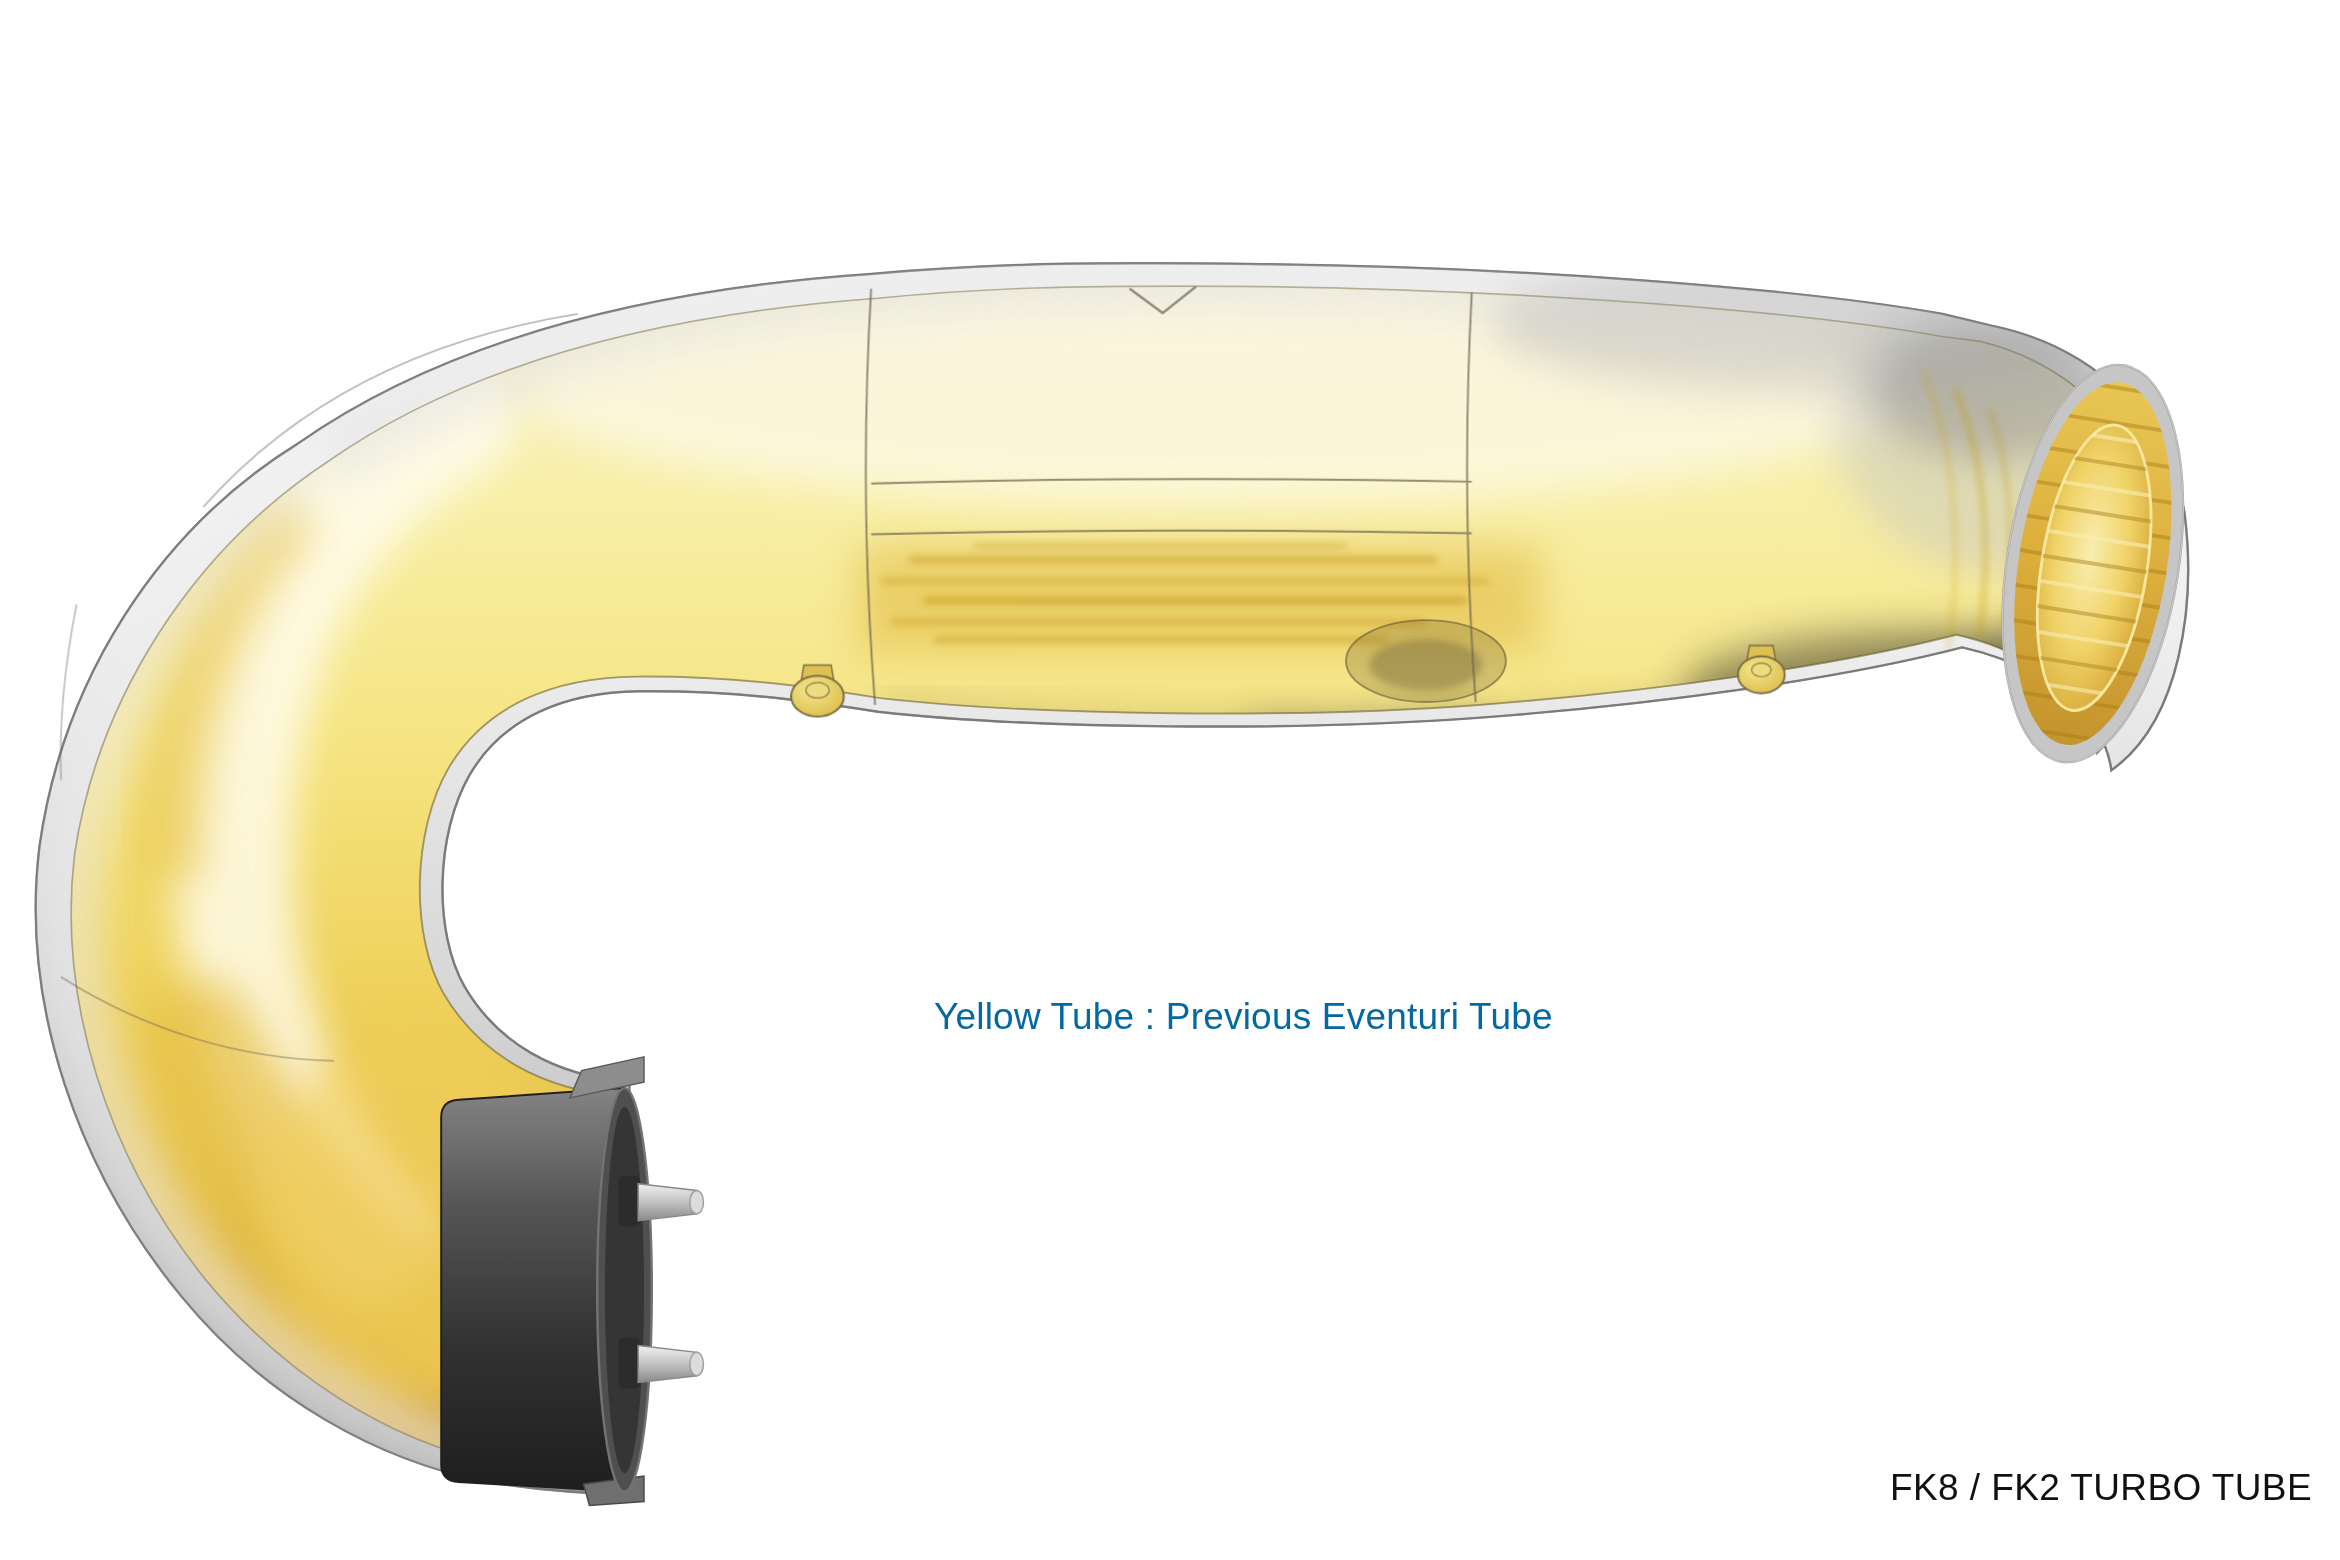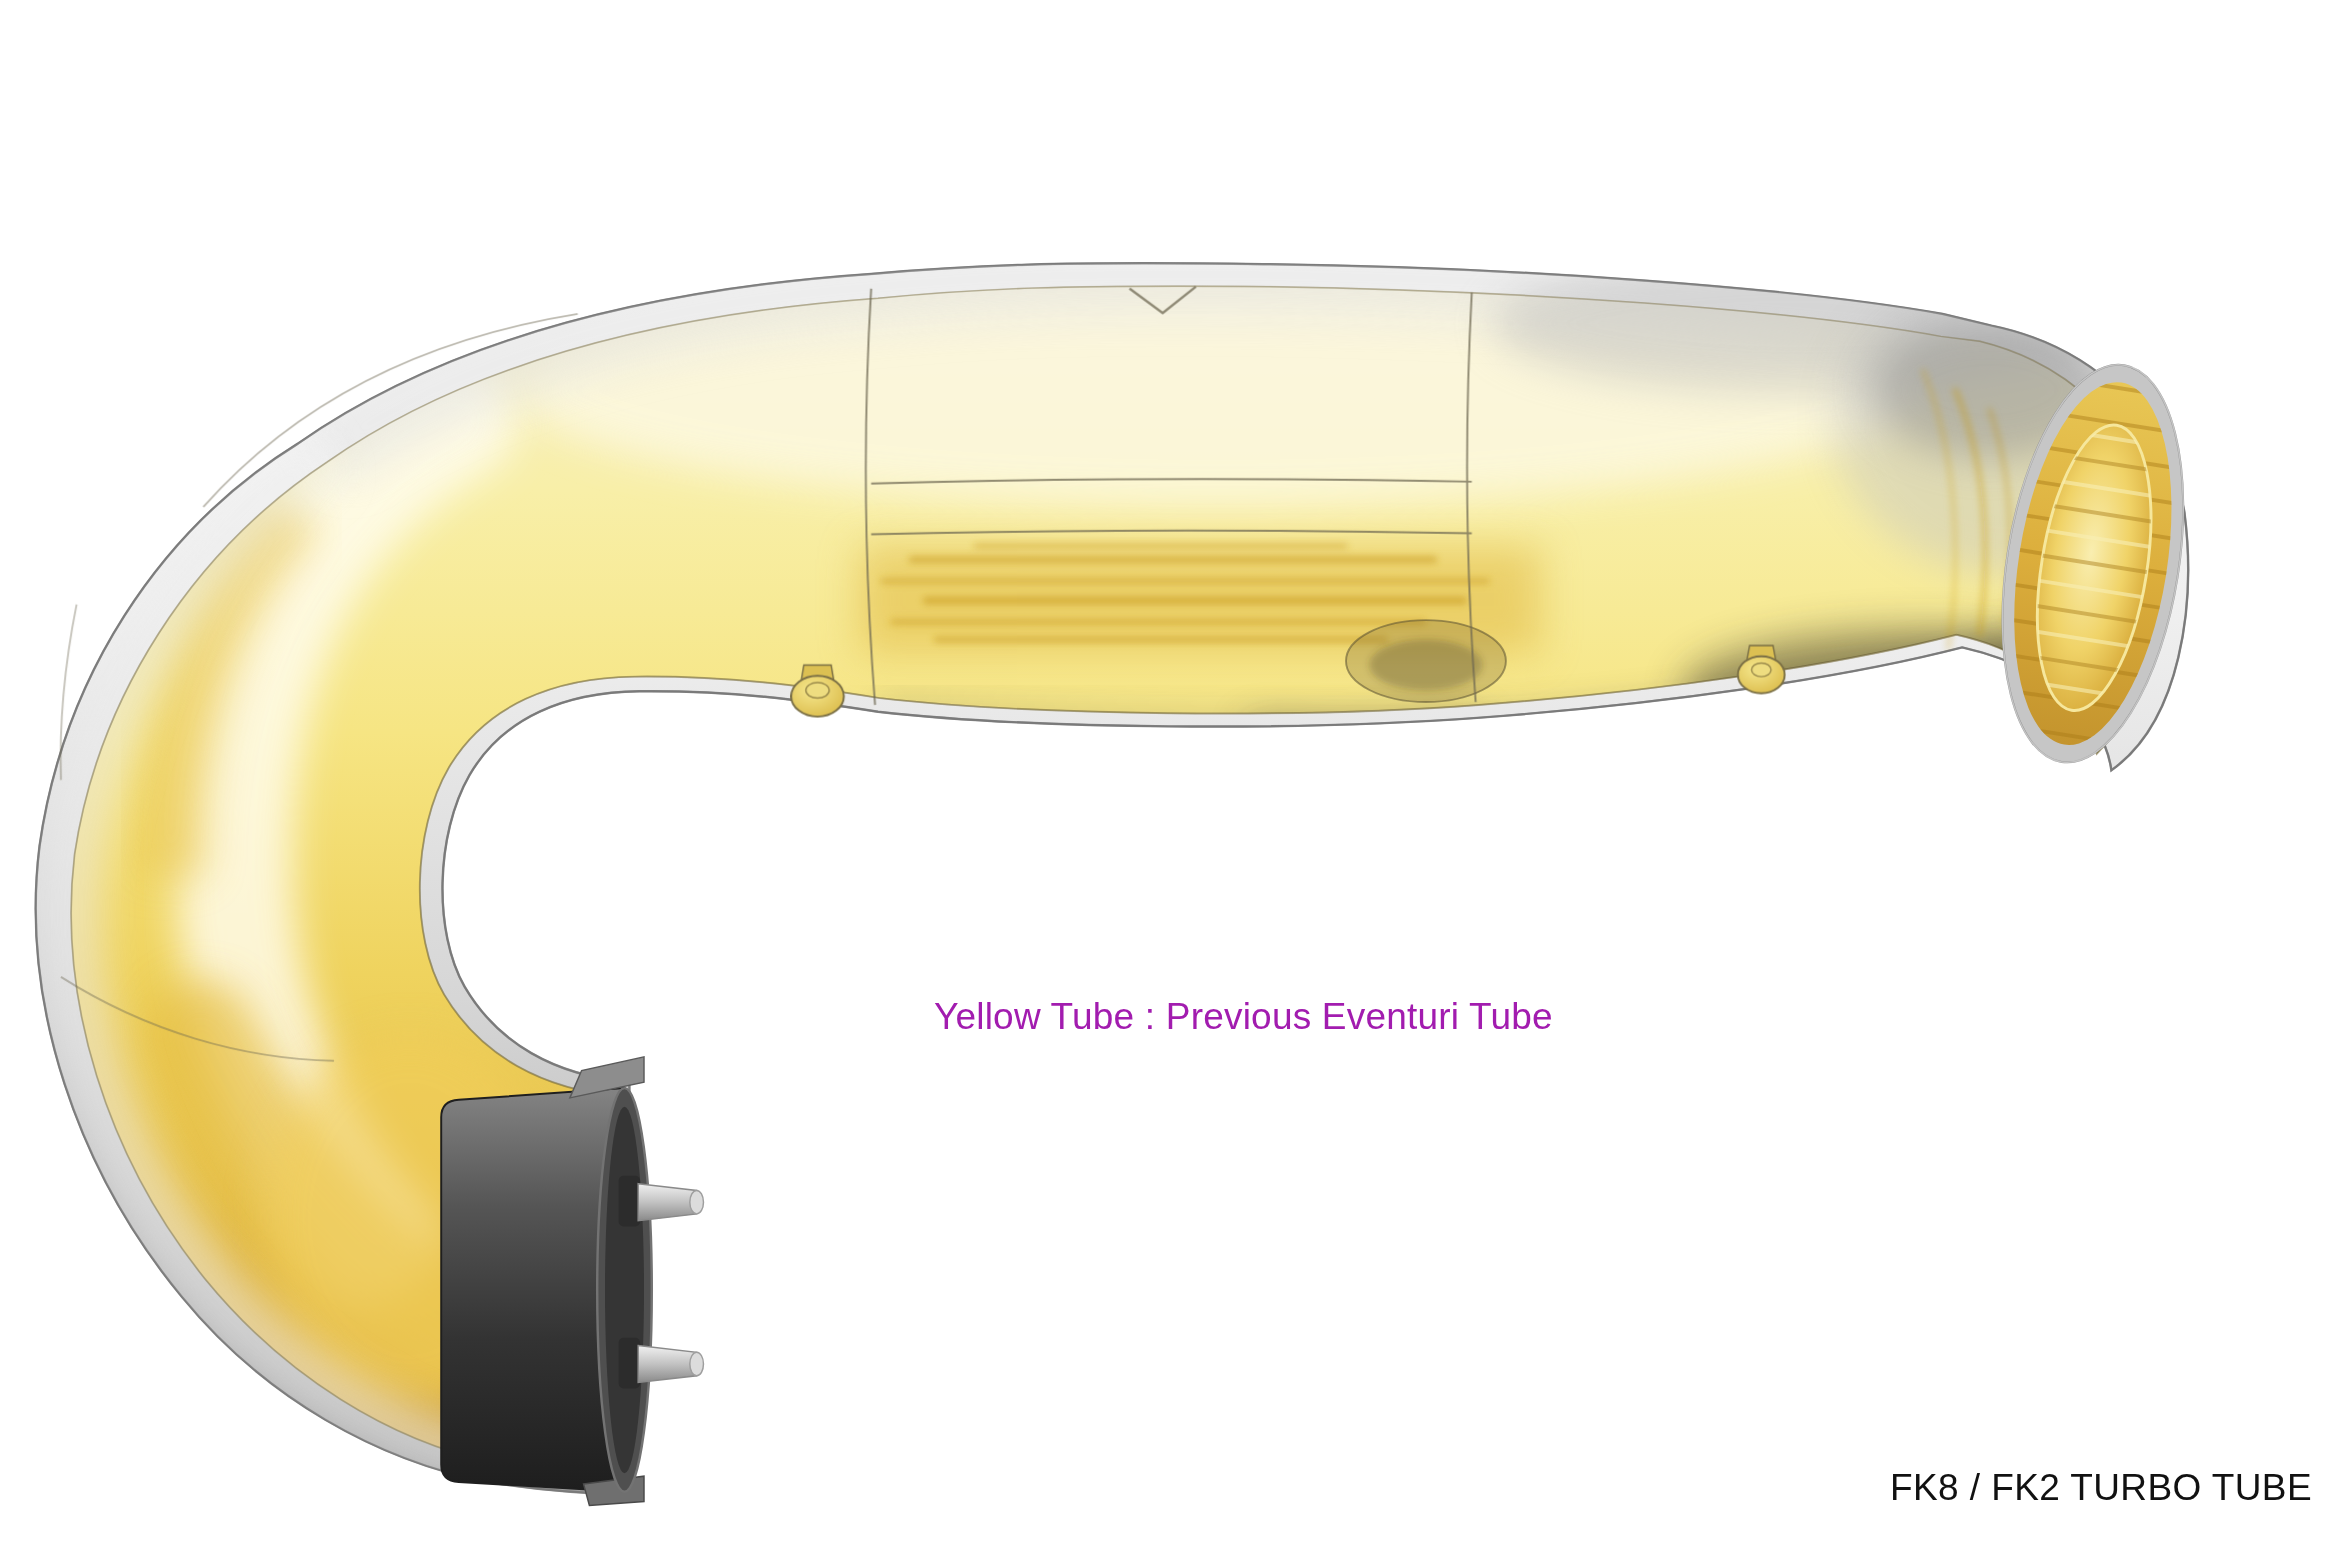--- a/index.html
+++ b/index.html
@@ -1,20 +1,20 @@
 <!DOCTYPE html>
 <html><head>
 <meta charset="utf-8">
 <style>
   html,body{margin:0;padding:0;background:#ffffff;}
   .stage{position:relative;width:2341px;height:1560px;background:#ffffff;overflow:hidden;
          font-family:"Liberation Sans",sans-serif;}
   .stage svg{position:absolute;left:0;top:0;}
   .legend{position:absolute;left:934px;top:987px;font-size:37px;line-height:59px;
-          color:#a21caf;letter-spacing:0.2px;}
+          color:#0369a1;letter-spacing:0.2px;}
   .caption{position:absolute;right:29px;top:1467px;font-size:37px;color:#111111;
            letter-spacing:0.4px;}
 </style>
 </head>
 <body>
 
 <div class="stage">
 
   <svg width="2341" height="1560" viewBox="0 0 2400 1600">
     <defs>

